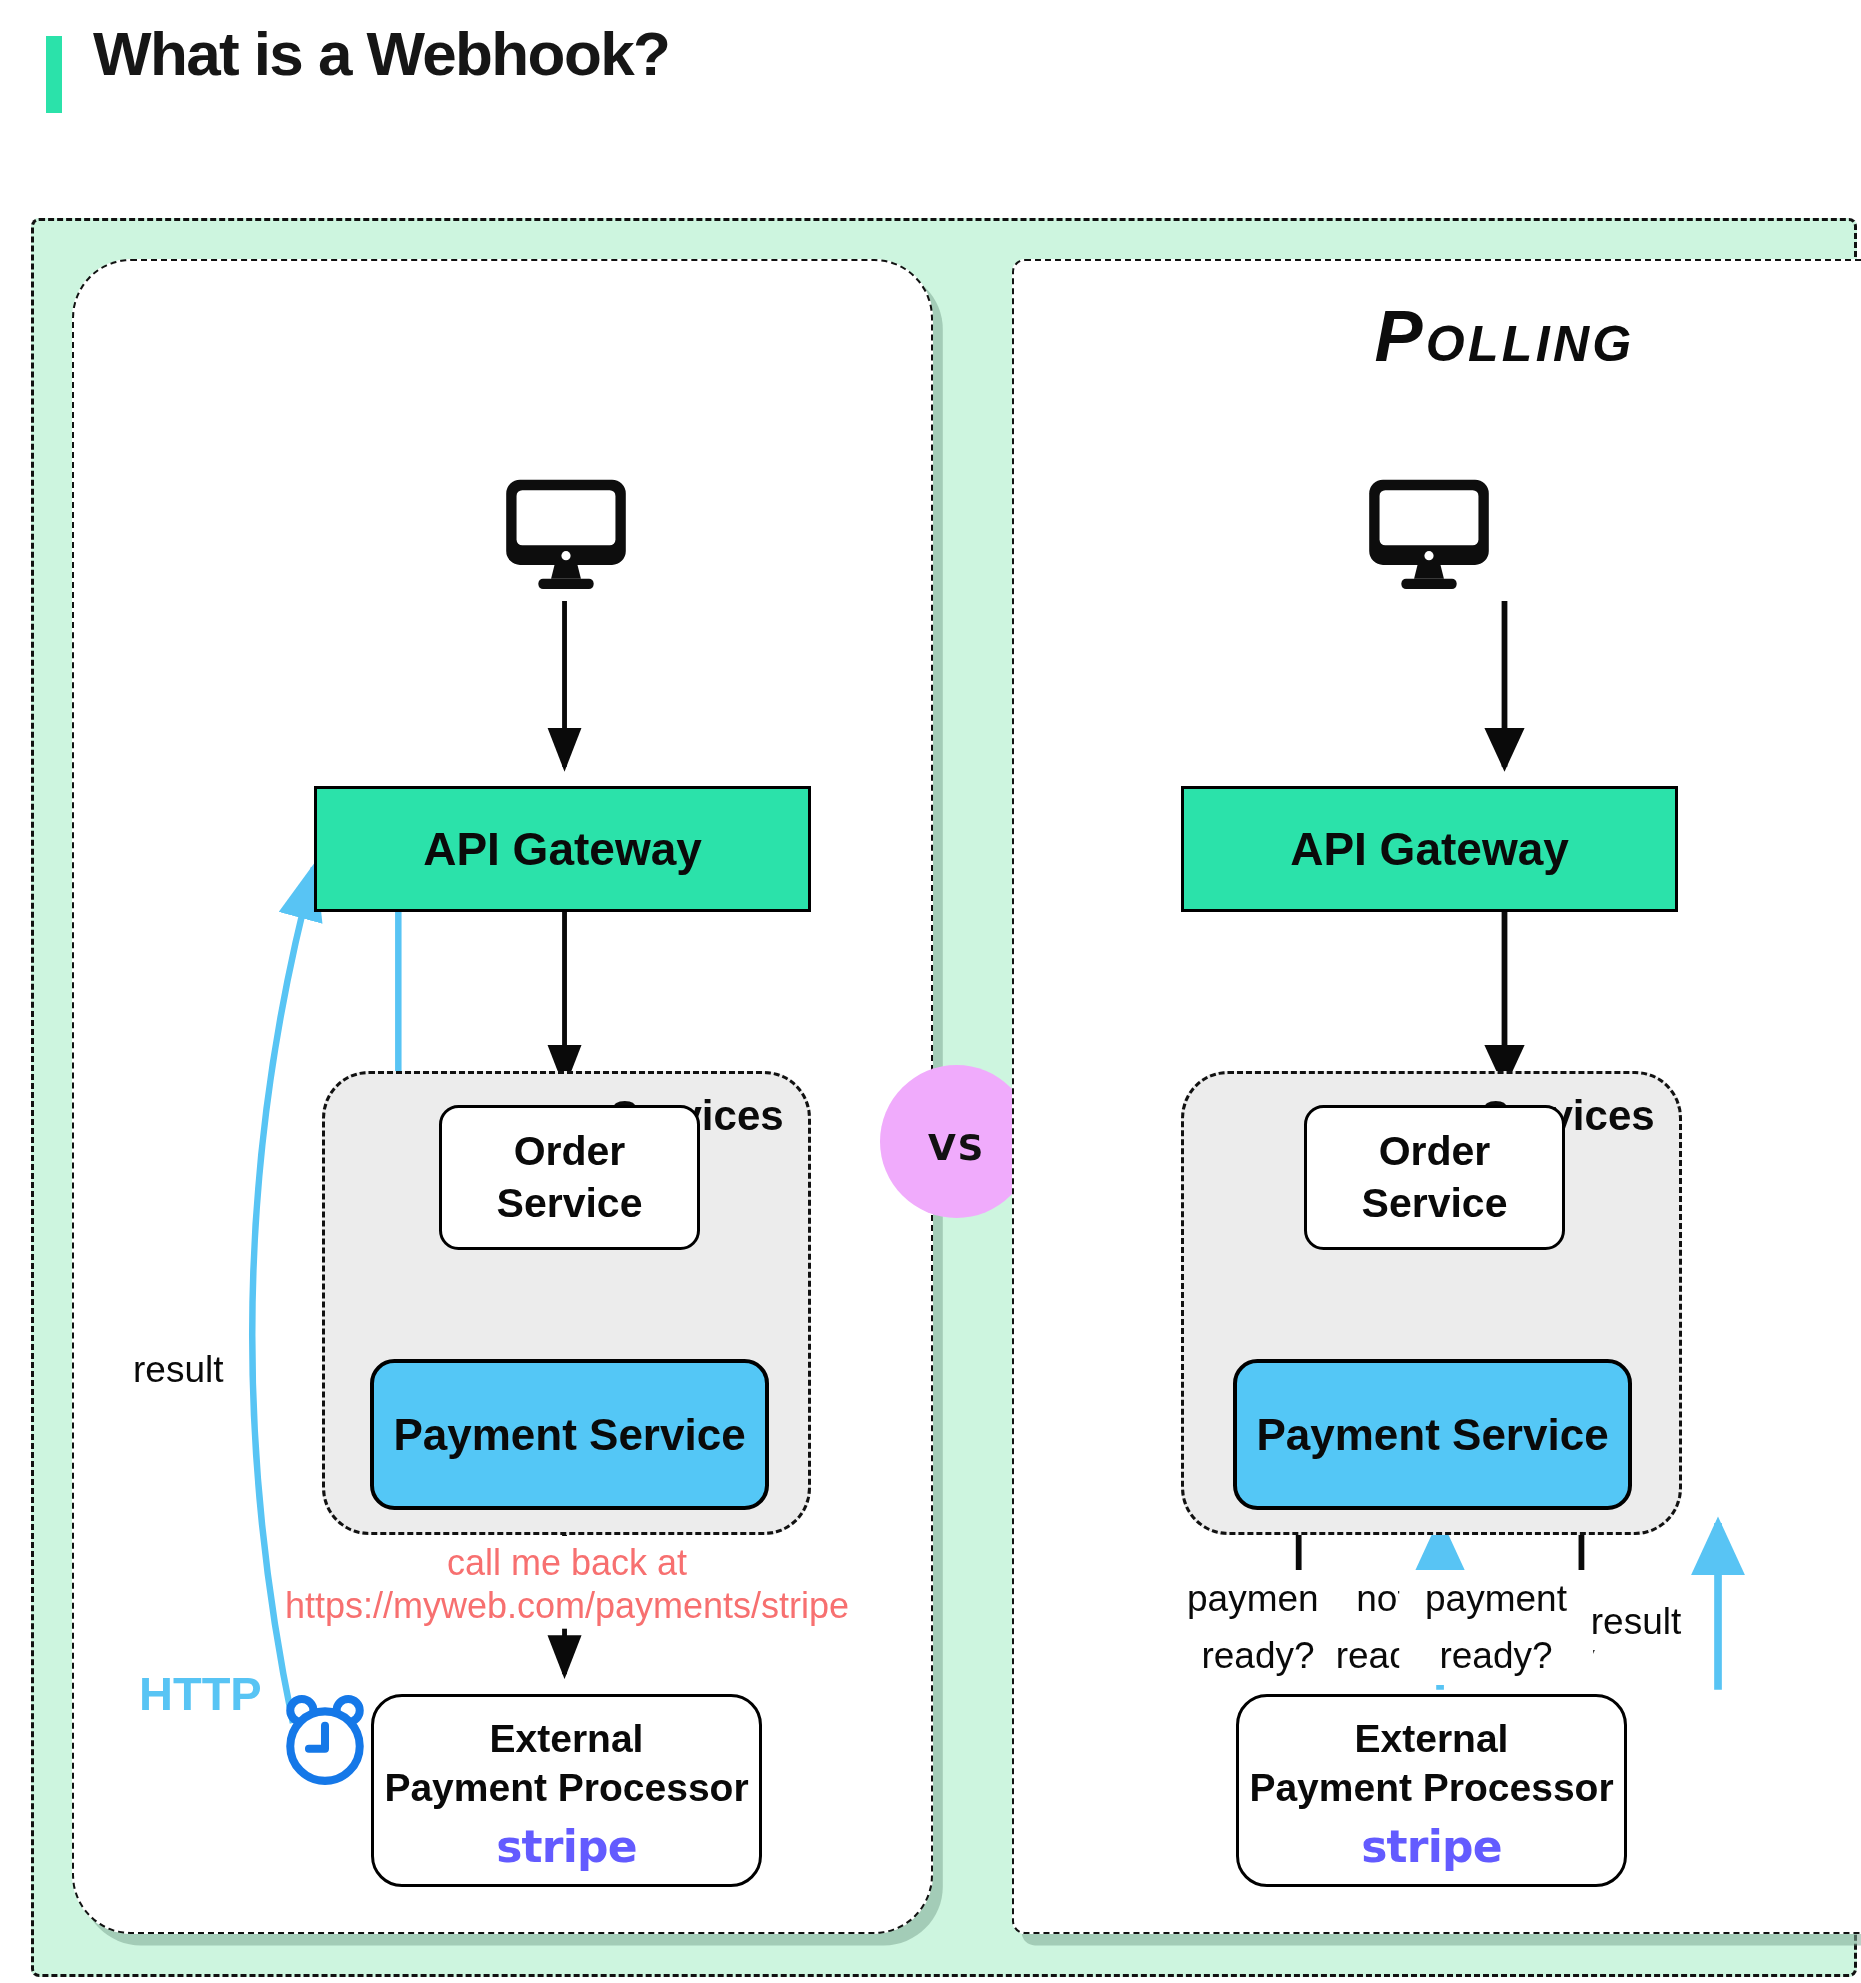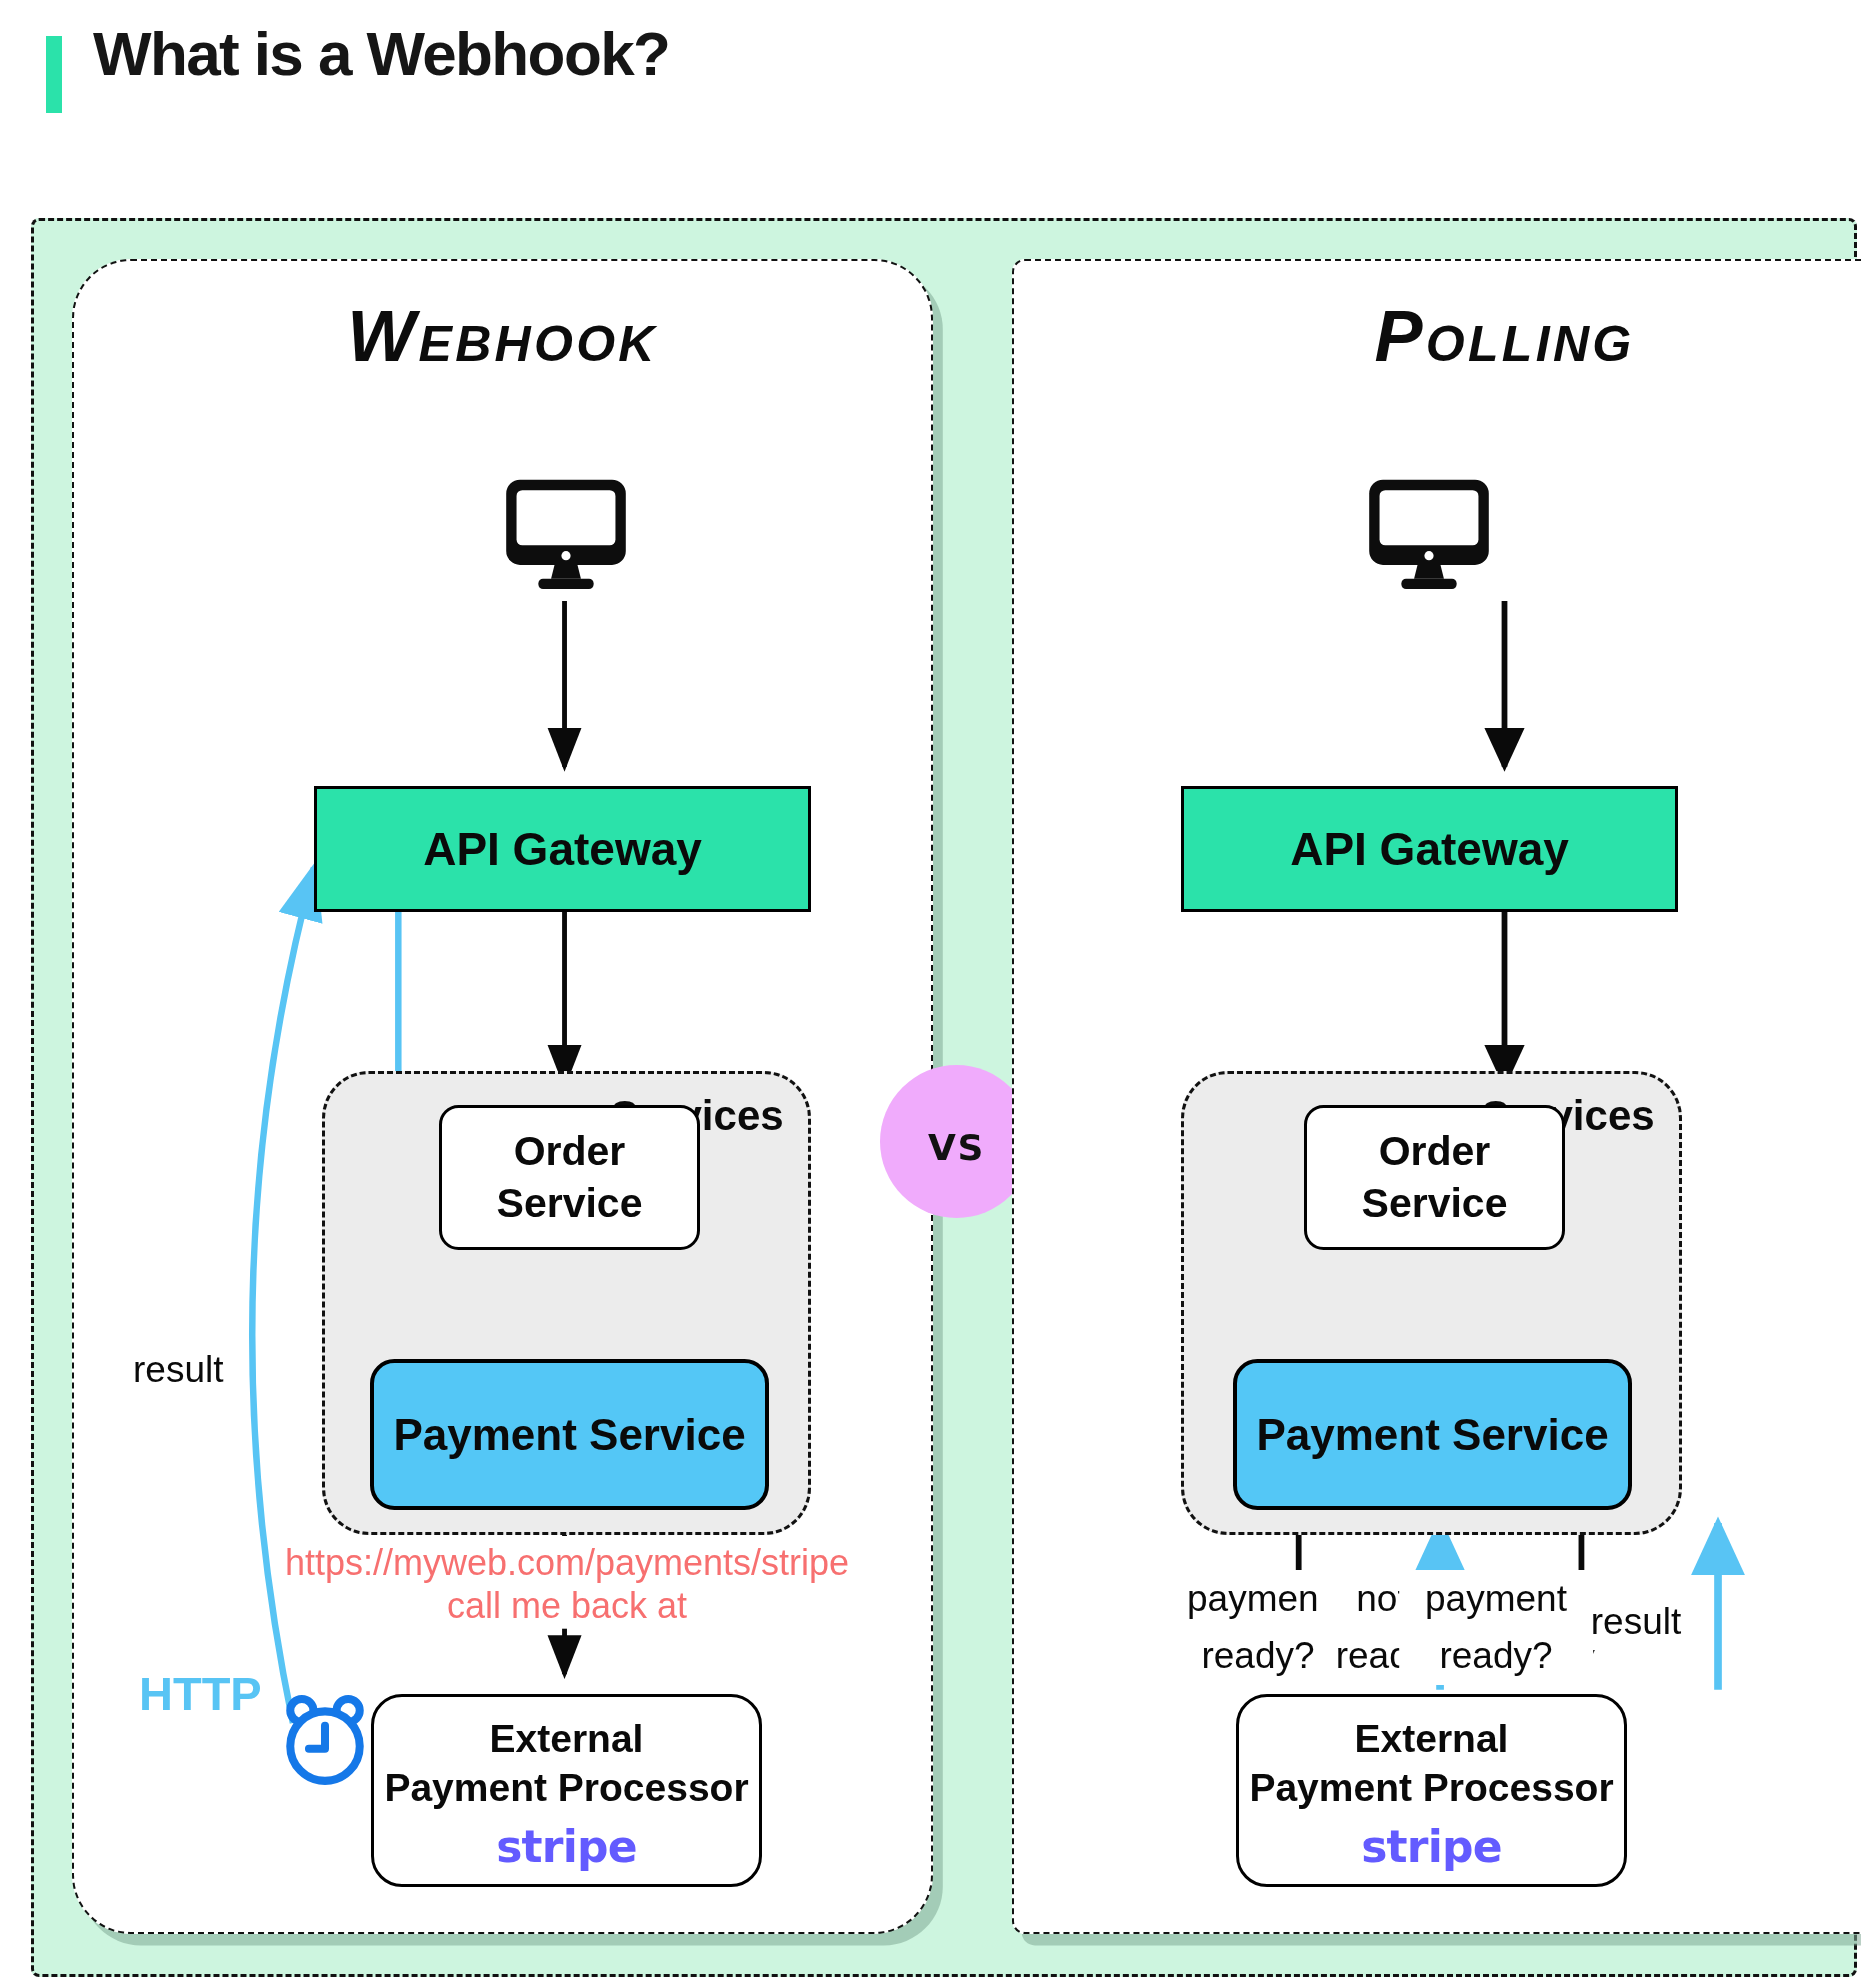--- a/index.html
+++ b/index.html
@@ -111,43 +111,42 @@
         </defs>
         <line x1="605" y1="418" x2="605" y2="622" stroke="#0a0a0a" stroke-width="6" marker-end="url(#mbk1)"></line>
         <line x1="605" y1="800" x2="605" y2="1012" stroke="#0a0a0a" stroke-width="6" marker-end="url(#mbk1)"></line>
         <line x1="605" y1="1213" x2="605" y2="1322" stroke="#0a0a0a" stroke-width="6" marker-end="url(#mbk1)"></line>
         <line x1="605" y1="1530" x2="605" y2="1568" stroke="#0a0a0a" stroke-width="6"></line>
         <line x1="605" y1="1682" x2="605" y2="1738" stroke="#0a0a0a" stroke-width="6" marker-end="url(#mbk1)"></line>
         <line x1="400" y1="800" x2="400" y2="1322" stroke="#58C4F4" stroke-width="8" marker-end="url(#mbl1)"></line>
         <path d="M270 1798 Q158 1260 296 746" fill="none" stroke="#58C4F4" stroke-width="8" marker-end="url(#mbl1)"></path>
       </svg>
 
-      <h2 class="panel-title">Webhook</h2>
 
       <svg class="monitor" viewBox="0 0 120 100">
         <rect x="8" y="2" width="104" height="74" rx="12" fill="#0d0d0d"></rect>
         <rect x="17" y="11" width="86" height="48" rx="5" fill="#ffffff"></rect>
         <circle cx="60" cy="68" r="4" fill="#ffffff"></circle>
         <path d="M50 76 h20 l3 12 h-26 z" fill="#0d0d0d"></path>
         <rect x="36" y="88" width="48" height="9" rx="4" fill="#0d0d0d"></rect>
       </svg>
 
       <div class="gateway">
         <span>API Gateway</span>
       </div>
 
       <div class="services">
         <div class="services-label">Services</div>
         <div class="order">Order Service</div>
         <div class="payment">Payment Service</div>
       </div>
 
       <div class="callback-note">
+        <div>call me back at</div>
         <div>https://myweb.com/payments/stripe</div>
-        <div>call me back at</div>
       </div>
 
       <div class="result-label-w">result</div>
       <div class="http-label">HTTP</div>
 
       <svg class="clock" viewBox="0 0 110 110">
         <circle cx="29" cy="23" r="13" fill="none" stroke="#1578E8" stroke-width="9"></circle>
         <circle cx="81" cy="23" r="13" fill="none" stroke="#1578E8" stroke-width="9"></circle>
         <circle cx="55" cy="63" r="39" fill="#ffffff" stroke="#1578E8" stroke-width="9"></circle>
         <path d="M55 40 V66 H37" fill="none" stroke="#1578E8" stroke-width="9" stroke-linecap="round" stroke-linejoin="round"></path>

